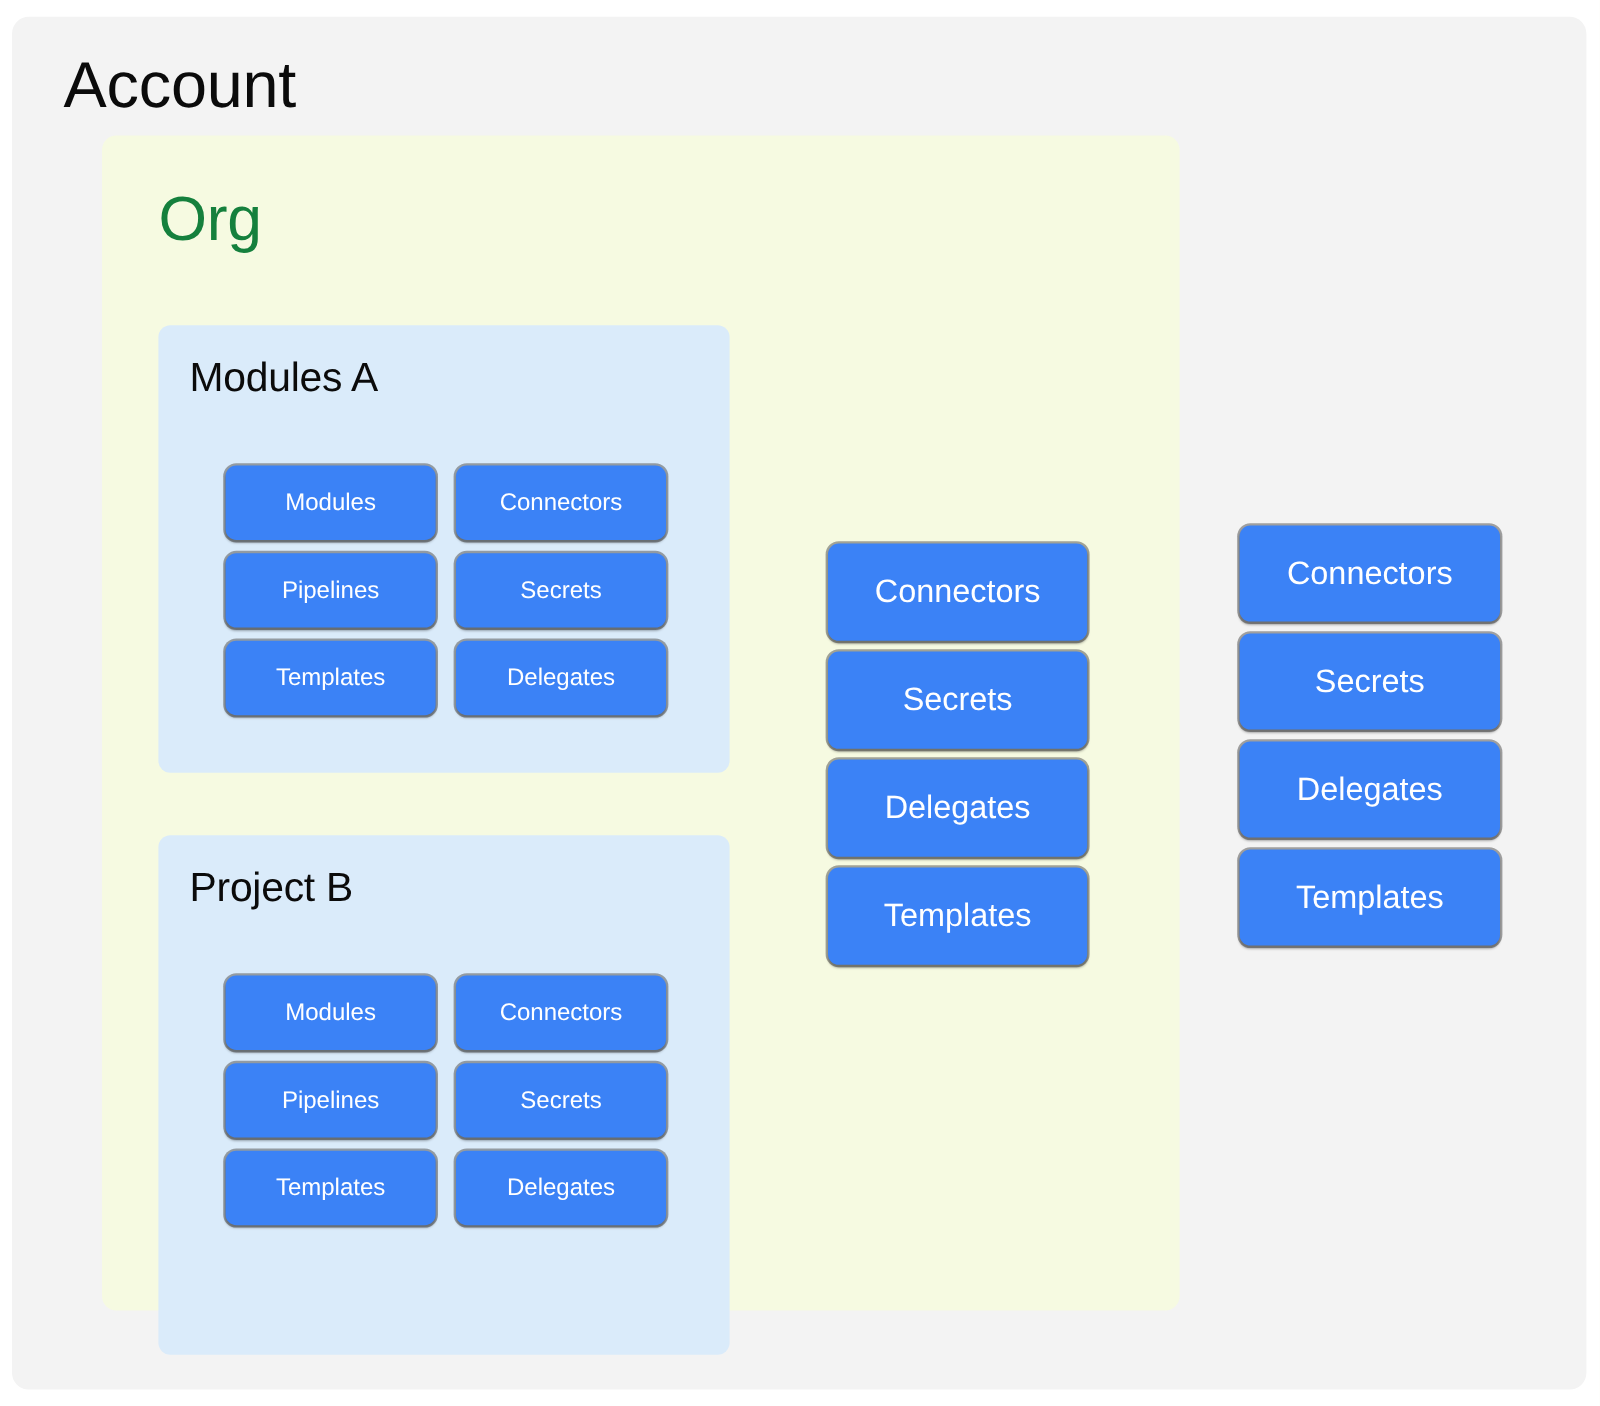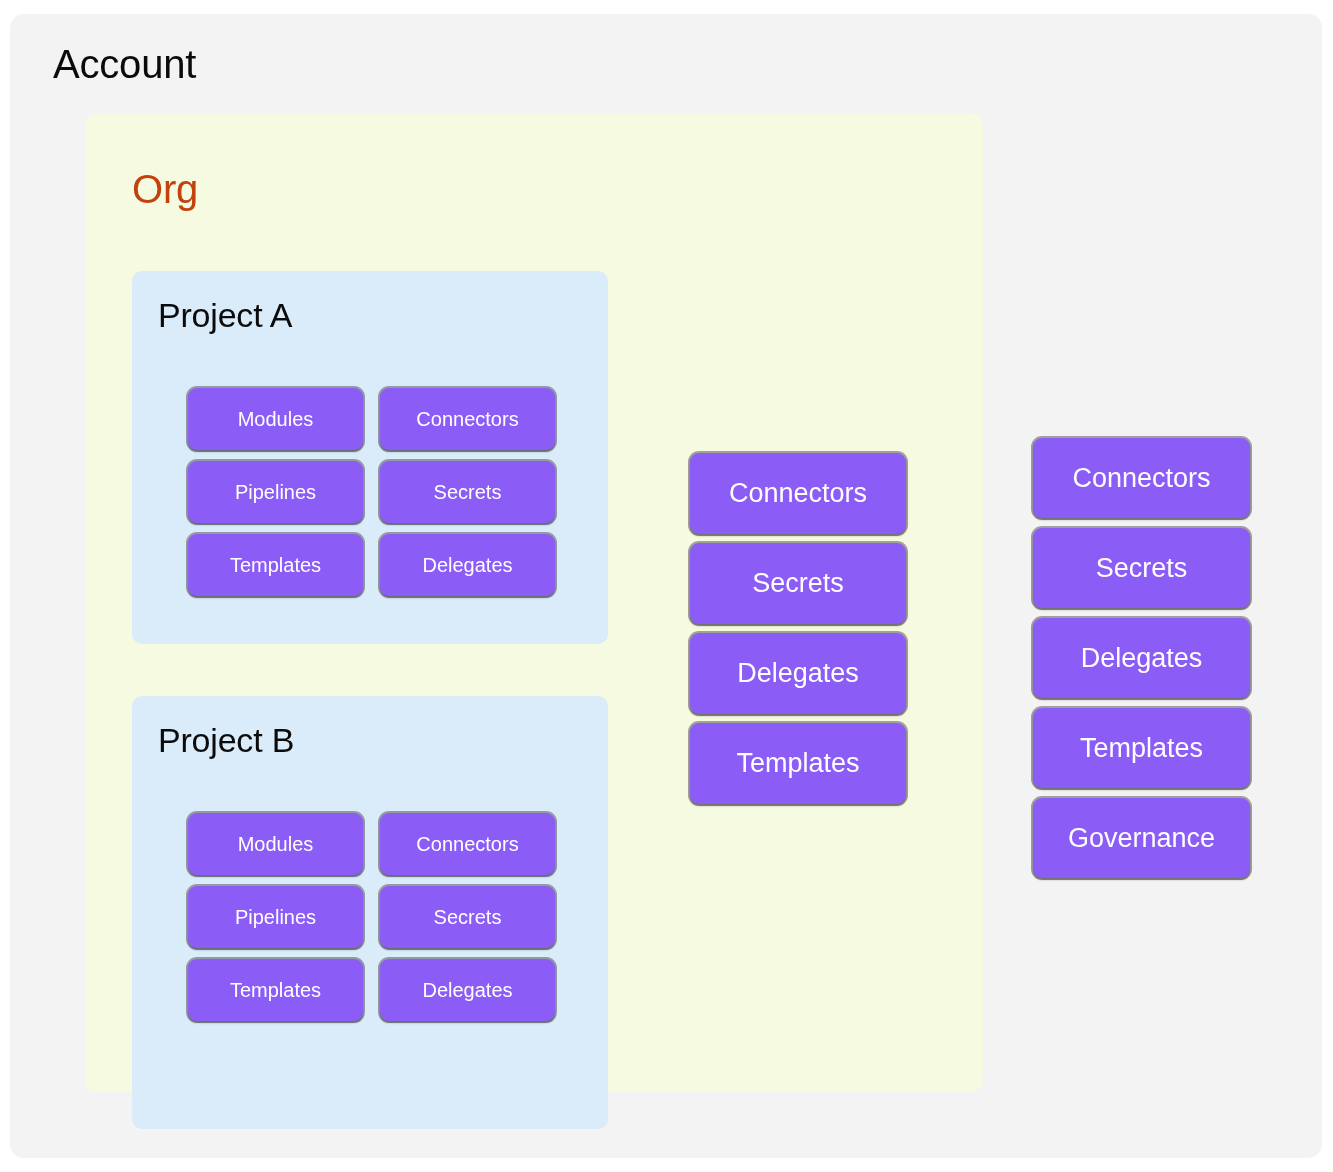--- a/index.html
+++ b/index.html
@@ -31,21 +31,21 @@
     width: 1312px;
     height: 1144px;
     background: #f3f3f3;
     border-radius: 14px;
     box-sizing: border-box;
   }
   .account-title {
     position: absolute;
     left: 43px;
     top: 28px;
-    font-size: 40px;
+    font-size: 54px;
     line-height: 1.1;
     color: #0b0b0b;
     font-weight: 400;
     letter-spacing: -0.2px;
     white-space: nowrap;
   }
 
   
   .org-box {
     position: absolute;
@@ -53,24 +53,24 @@
     top: 99px;
     width: 898px;
     height: 979px;
     background: #f6faE1;
     border-radius: 12px;
     box-sizing: border-box;
   }
   .org-title {
     position: absolute;
     left: 47px;
-    top: 54px;
-    font-size: 40px;
+    top: 42px;
+    font-size: 52px;
     line-height: 1.1;
-    color: #c2410c;
+    color: #15803d;
     font-weight: 400;
     letter-spacing: -0.2px;
     white-space: nowrap;
   }
 
   
   .project-box {
     position: absolute;
     left: 47px;
     width: 476px;
@@ -100,21 +100,21 @@
     top: 117px;
     display: grid;
     grid-template-columns: 175px 175px;
     grid-auto-rows: 62px;
     column-gap: 17px;
     row-gap: 11px;
   }
 
   
   .chip {
-    background: #8b5cf6;
+    background: #3b82f6;
     color: #ffffff;
     border-radius: 9px;
     display: flex;
     align-items: center;
     justify-content: center;
     text-align: center;
     box-sizing: border-box;
     box-shadow: 0 2px 2px rgba(0,0,0,0.30), 0 0 0 2px rgba(90,90,90,0.55);
     user-select: none;
     white-space: nowrap;
@@ -152,21 +152,21 @@
 
   <div class="account-box">
 
     <div class="account-title">Account</div>
 
     <div class="org-box">
 
       <div class="org-title">Org</div>
 
       <div class="project-box project-a">
-        <div class="project-title">Project A</div>
+        <div class="project-title">Modules A</div>
         <div class="project-grid">
           <div class="chip chip-sm">Modules</div>
           <div class="chip chip-sm">Connectors</div>
           <div class="chip chip-sm">Pipelines</div>
           <div class="chip chip-sm">Secrets</div>
           <div class="chip chip-sm">Templates</div>
           <div class="chip chip-sm">Delegates</div>
         </div>
       </div>
 
@@ -189,18 +189,17 @@
         <div class="chip chip-lg">Templates</div>
       </div>
 
     </div>
 
     <div class="account-column">
       <div class="chip chip-lg">Connectors</div>
       <div class="chip chip-lg">Secrets</div>
       <div class="chip chip-lg">Delegates</div>
       <div class="chip chip-lg">Templates</div>
-      <div class="chip chip-lg">Governance</div>
     </div>
 
   </div>
 
 </div>
 
 </body></html>

